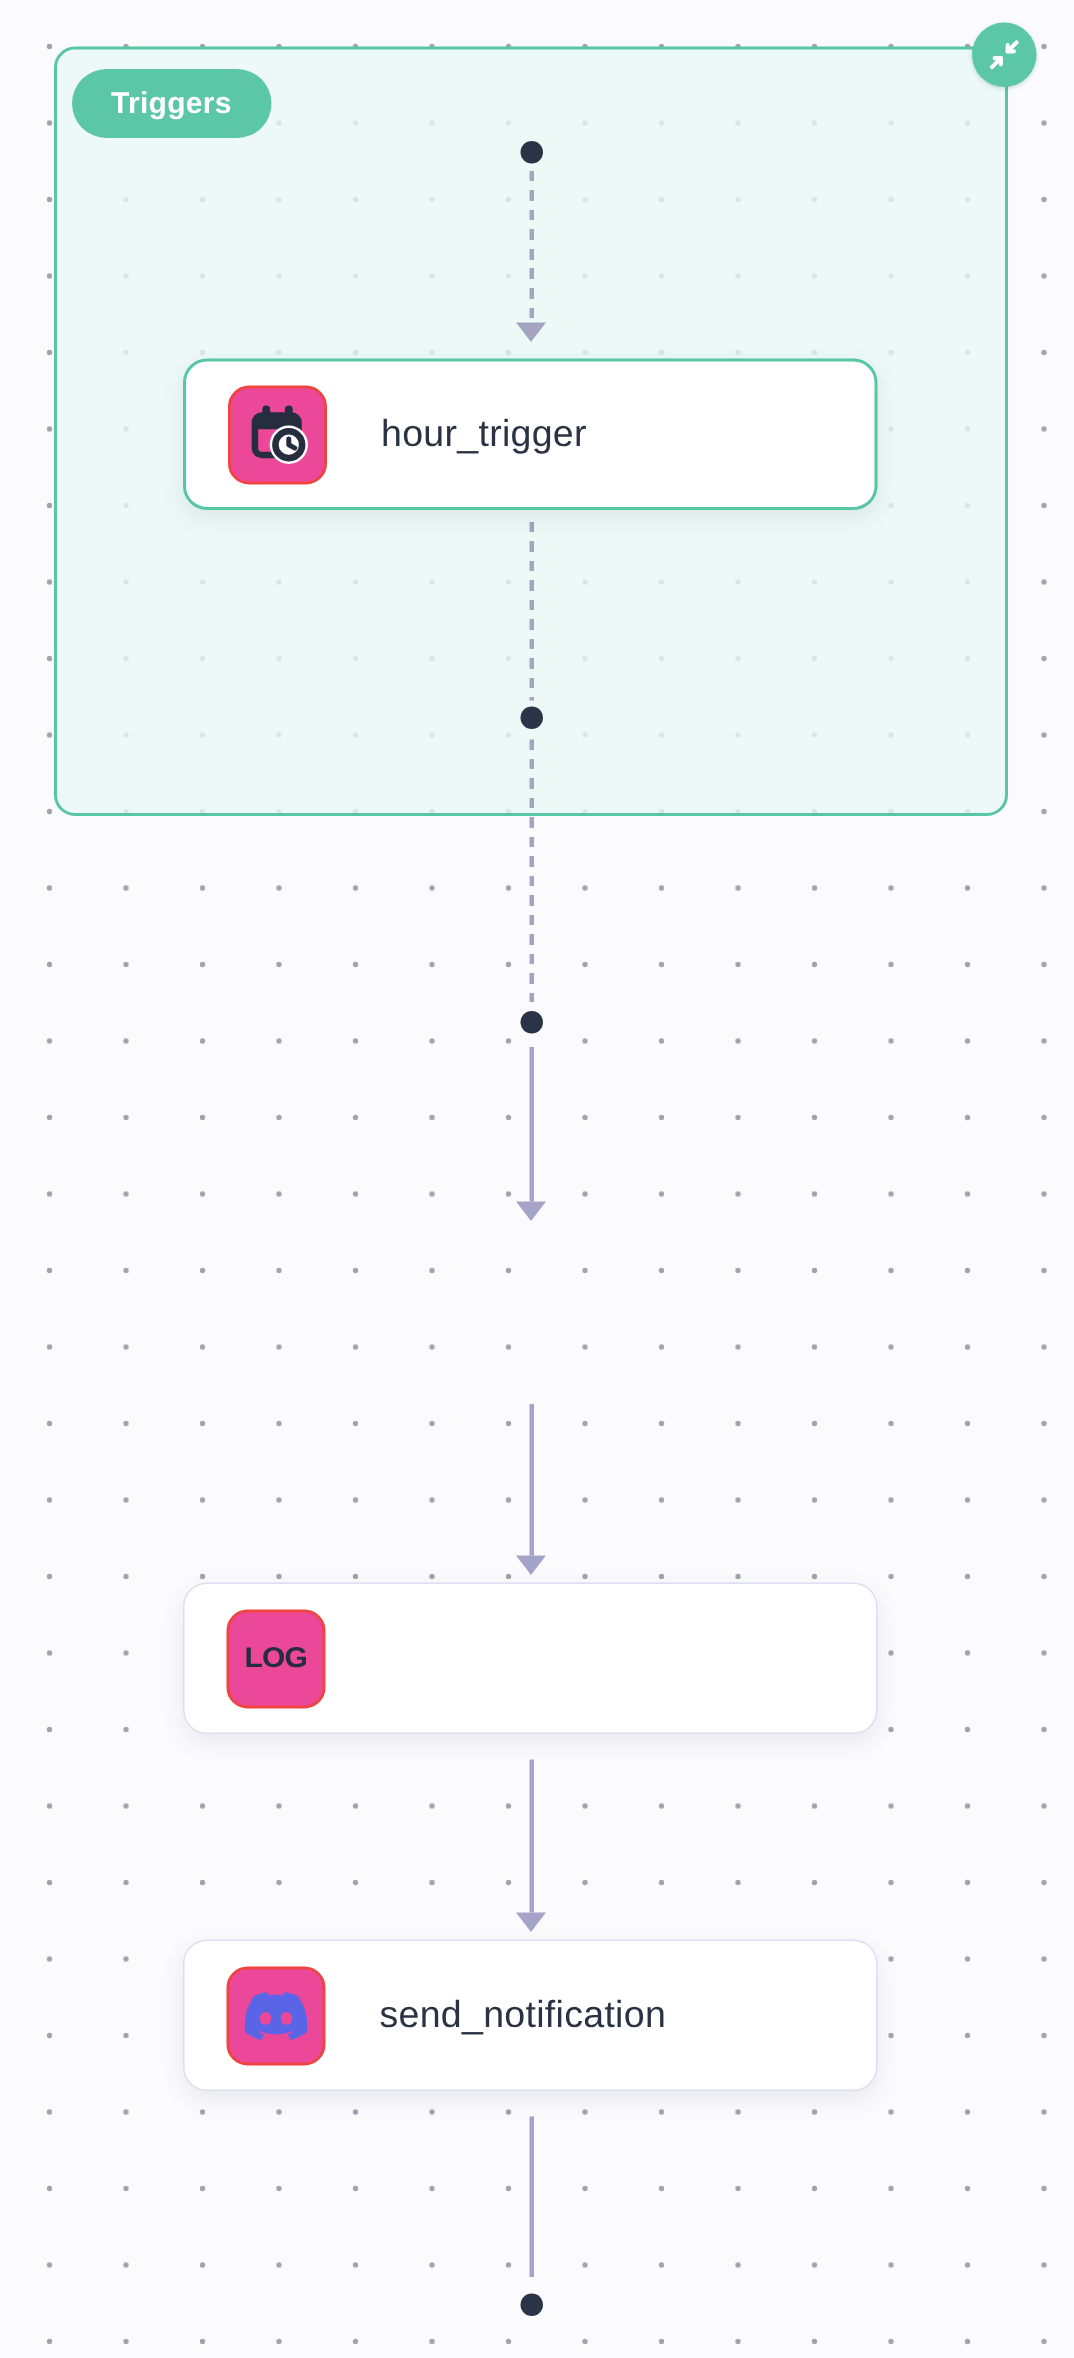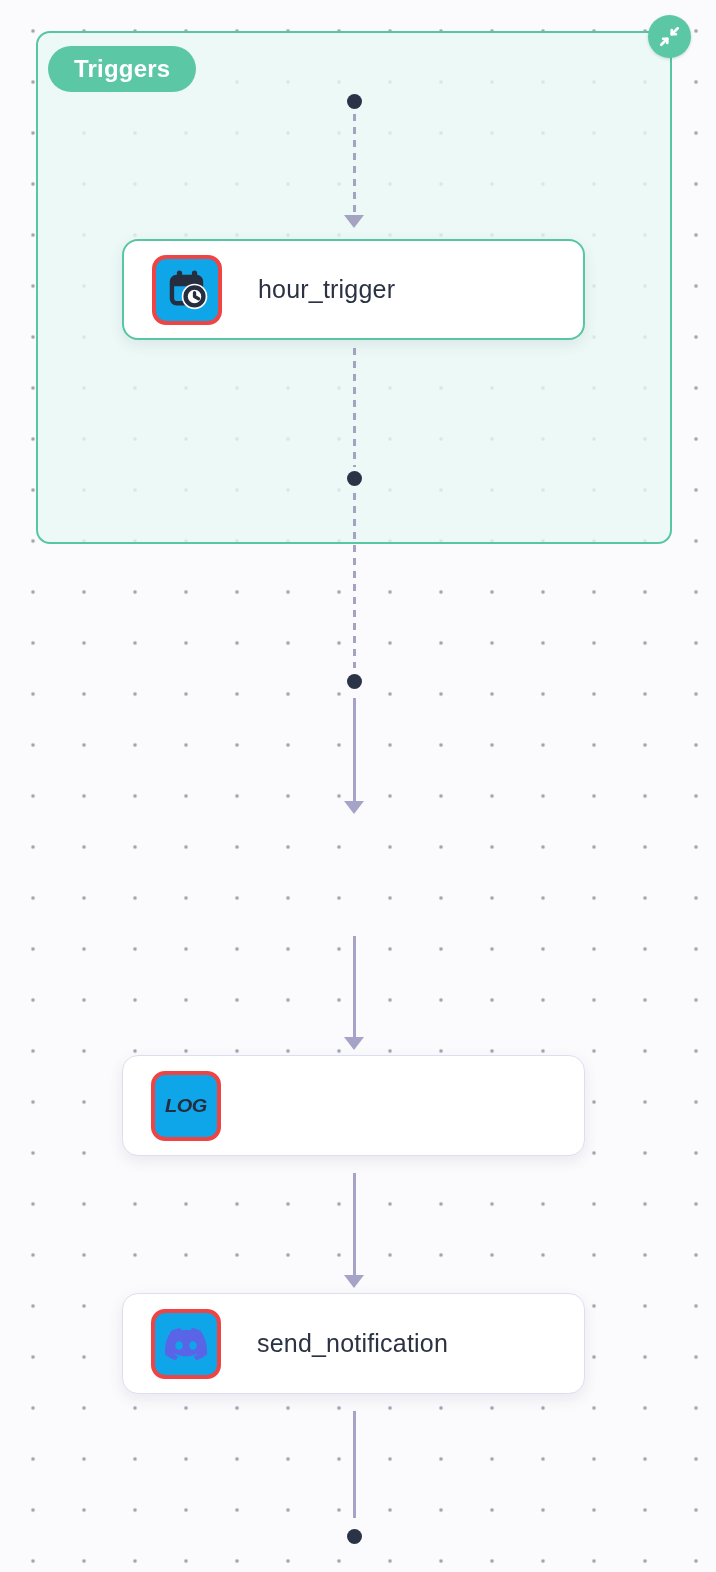--- a/index.html
+++ b/index.html
@@ -13,21 +13,21 @@
   
   .region{
     position:absolute;left:36px;top:31px;width:632px;height:509px;
     border:2.5px solid #56C6A3;border-radius:14px;
     background:rgba(233,248,243,0.78);
     z-index:1;
   }
   .badge{
     position:absolute;left:48px;top:46px;height:46px;line-height:46px;
     padding:0 26px;border-radius:23px;background:#5BC7A5;color:#FFFFFF;
-    font-size:24px;font-weight:700;z-index:4;letter-spacing:.2px;
+    font-size:20px;font-weight:700;z-index:4;letter-spacing:.2px;
   }
   .collapse-btn{
     position:absolute;left:648px;top:15px;width:43px;height:43px;border-radius:50%;
     background:#5BC7A5;display:flex;align-items:center;justify-content:center;
     z-index:5;cursor:pointer;box-shadow:0 1px 3px rgba(40,120,95,.25);
   }
   
   .cdot{position:absolute;left:347px;width:15px;height:15px;border-radius:50%;background:#2B3447;z-index:3;}
   .vdash{
     position:absolute;left:353px;width:3px;z-index:2;
@@ -41,24 +41,23 @@
   }
   
   .node{
     position:absolute;left:122px;width:463px;height:101px;box-sizing:border-box;
     background:#FFFFFF;border:1.5px solid #DEDEF2;border-radius:16px;
     display:flex;align-items:center;padding-left:28px;gap:36px;
     box-shadow:0 5px 14px rgba(70,70,120,0.10);z-index:3;cursor:pointer;
   }
   .node.selected{border:2px solid #57C6A3;}
   .iconbox{
-    width:62px;height:62px;border-radius:14px;background:#0ea5e9;
-    border:4px solid #ef4444;display:flex;align-items:center;justify-content:center;
+    width:62px;height:62px;border-radius:14px;background:#ec4899;
+    border:2px solid #ef4444;display:flex;align-items:center;justify-content:center;
     flex:0 0 auto;
-    font-style:italic;
   }
   .nlabel{font-size:25px;font-weight:400;color:#2A3243;letter-spacing:.2px;}
   .logtext{font-size:19px;font-weight:700;color:#262D3F;letter-spacing:-0.5px;transform:scaleX(1.05);}
 </style>
 </head>
 <body>
 
 <div class="canvas">
 
   <div class="region"></div>

